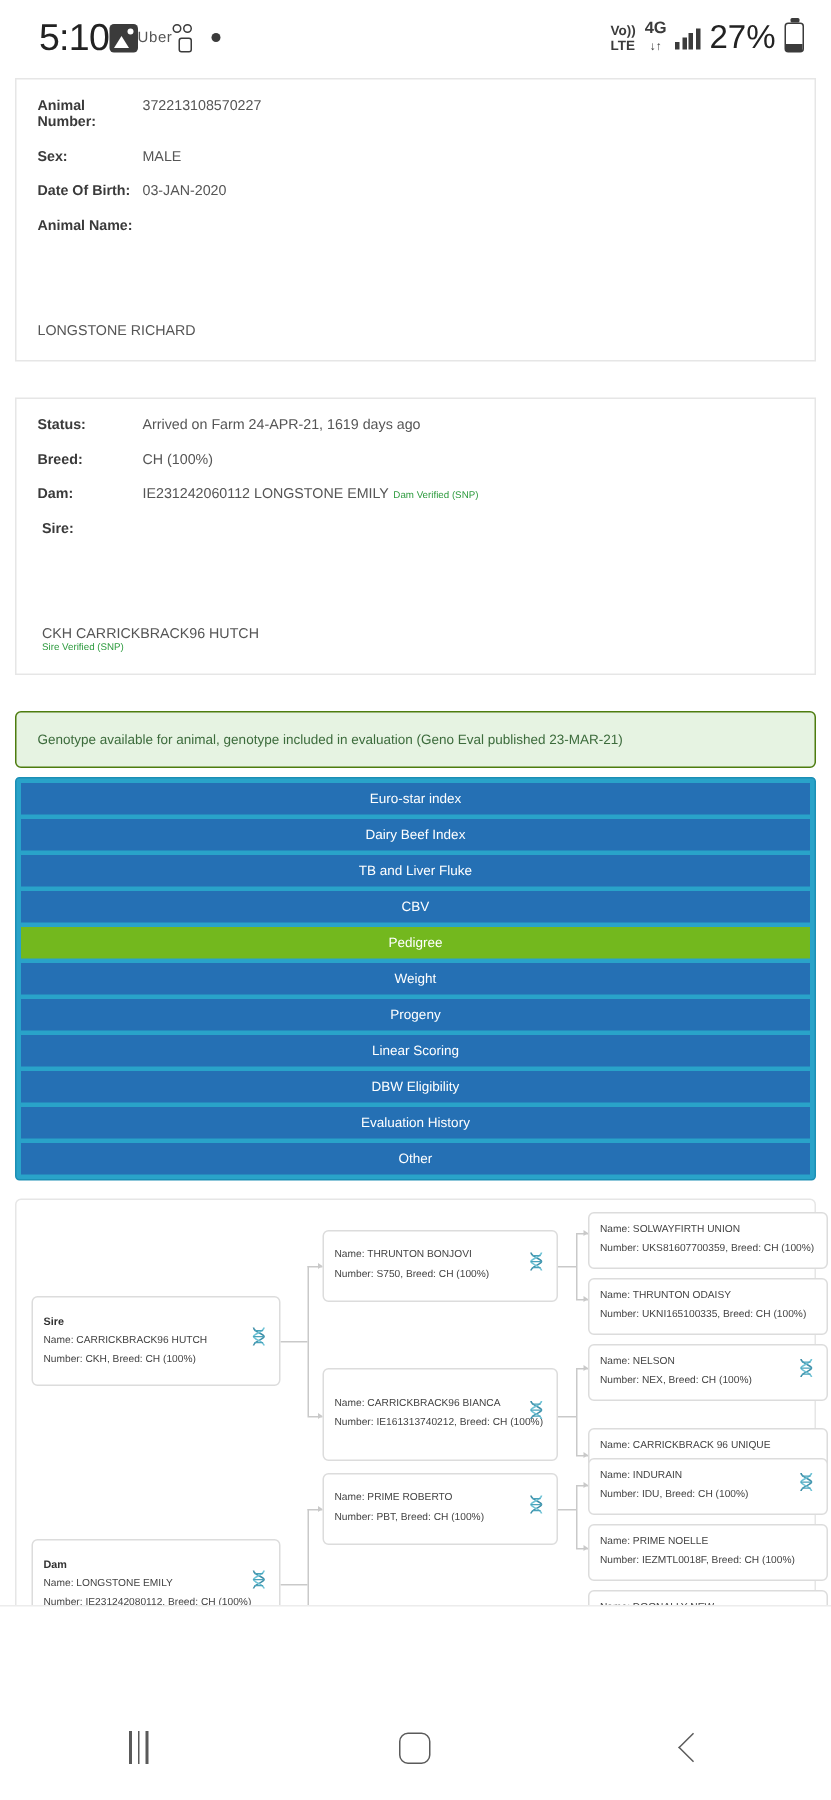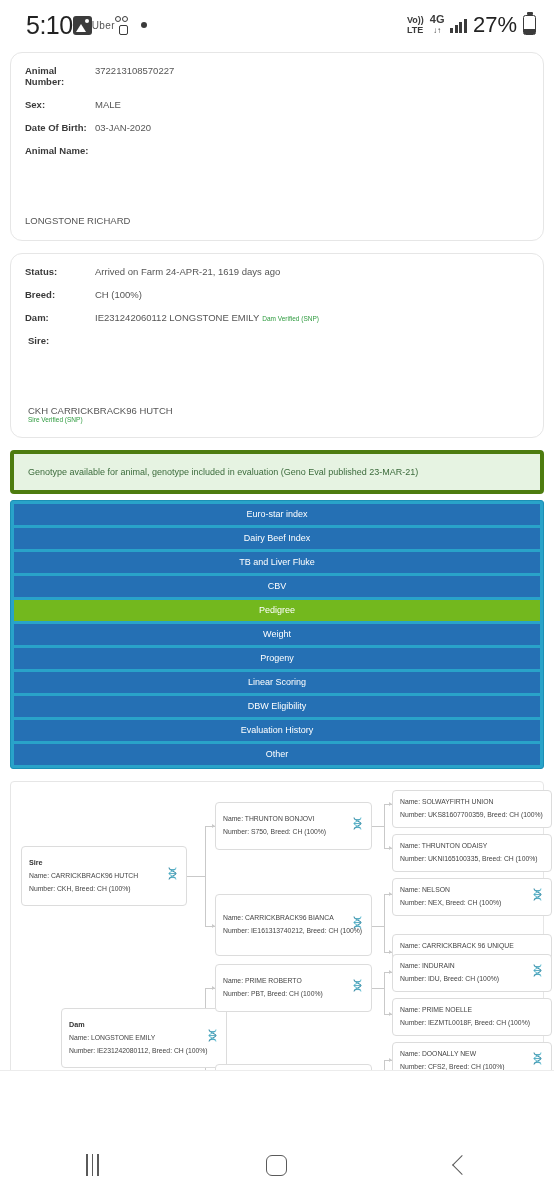--- a/index.html
+++ b/index.html
@@ -70,33 +70,33 @@
     position: relative; background: linear-gradient(to top, #3b3b3b 27%, #fff 27%);
   }
   .sb-batt::after{
     content:""; position:absolute; top:-4px; left:3px; width:6px;height:2.5px;background:#3b3b3b;border-radius:1px;
   }
 
   
   .card {
     background: #ffffff;
     border: 1px solid #e6e6e6;
-    border-radius: 12px;
-    margin: 0 10px 12px 10px;
+    border-radius: 0;
+    margin: 0 10px 24px 10px;
     padding: 12px 14px;
   }
   .row { display: flex; align-items: baseline; margin-bottom: 12px; font-size: 9.5px; }
   .row:last-child { margin-bottom: 2px; flex-direction: column; }
   .row .lbl { width: 70px; flex: 0 0 70px; font-weight: bold; color: #3a3a3a; }
   .row .val { color: #555; }
   .verified { color: #2e9b3f; font-size: 6.5px; margin-left: 3px; vertical-align: 2px; }
 
   .genotype-banner {
     background: #e6f3e2;
-    border: 4px solid #4d7c0f;
+    border: 1px solid #4d7c0f;
     border-radius: 4px;
     margin: 0 10px 6px 10px;
     padding: 13px 14px;
     color: #3c6b3c;
     font-size: 9px;
   }
 
   
   .navbox {
     margin: 0 10px 12px 10px;
@@ -333,21 +333,21 @@
         <div>Number: CKH, Breed: CH (100%)</div>
         <span class="dna">
           <svg width="11" height="14" viewBox="0 0 11 14">
             <path d="M2 1 C2 4, 9 5, 9 7 C9 9, 2 10, 2 13" stroke="#3f8fa8" stroke-width="1.1" fill="none"></path>
             <path d="M9 1 C9 4, 2 5, 2 7 C2 9, 9 10, 9 13" stroke="#6fc3d6" stroke-width="1.1" fill="none"></path>
             <path d="M2.6 3 L8.4 3 M1.8 7 L9.2 7 M2.6 11 L8.4 11" stroke="#4aa3bb" stroke-width="0.9"></path>
           </svg>
         </span>
       </div>
 
-      <div class="pbox" style="left:4px; top:218px; width:166px; height:60px;margin-left:40px;">
+      <div class="pbox" style="left:4px; top:218px; width:166px; height:60px;">
         <div class="ttl">Dam</div>
         <div>Name: LONGSTONE EMILY</div>
         <div>Number: IE231242080112, Breed: CH (100%)</div>
         <span class="dna">
           <svg width="11" height="14" viewBox="0 0 11 14">
             <path d="M2 1 C2 4, 9 5, 9 7 C9 9, 2 10, 2 13" stroke="#3f8fa8" stroke-width="1.1" fill="none"></path>
             <path d="M9 1 C9 4, 2 5, 2 7 C2 9, 9 10, 9 13" stroke="#6fc3d6" stroke-width="1.1" fill="none"></path>
             <path d="M2.6 3 L8.4 3 M1.8 7 L9.2 7 M2.6 11 L8.4 11" stroke="#4aa3bb" stroke-width="0.9"></path>
           </svg>
         </span>

